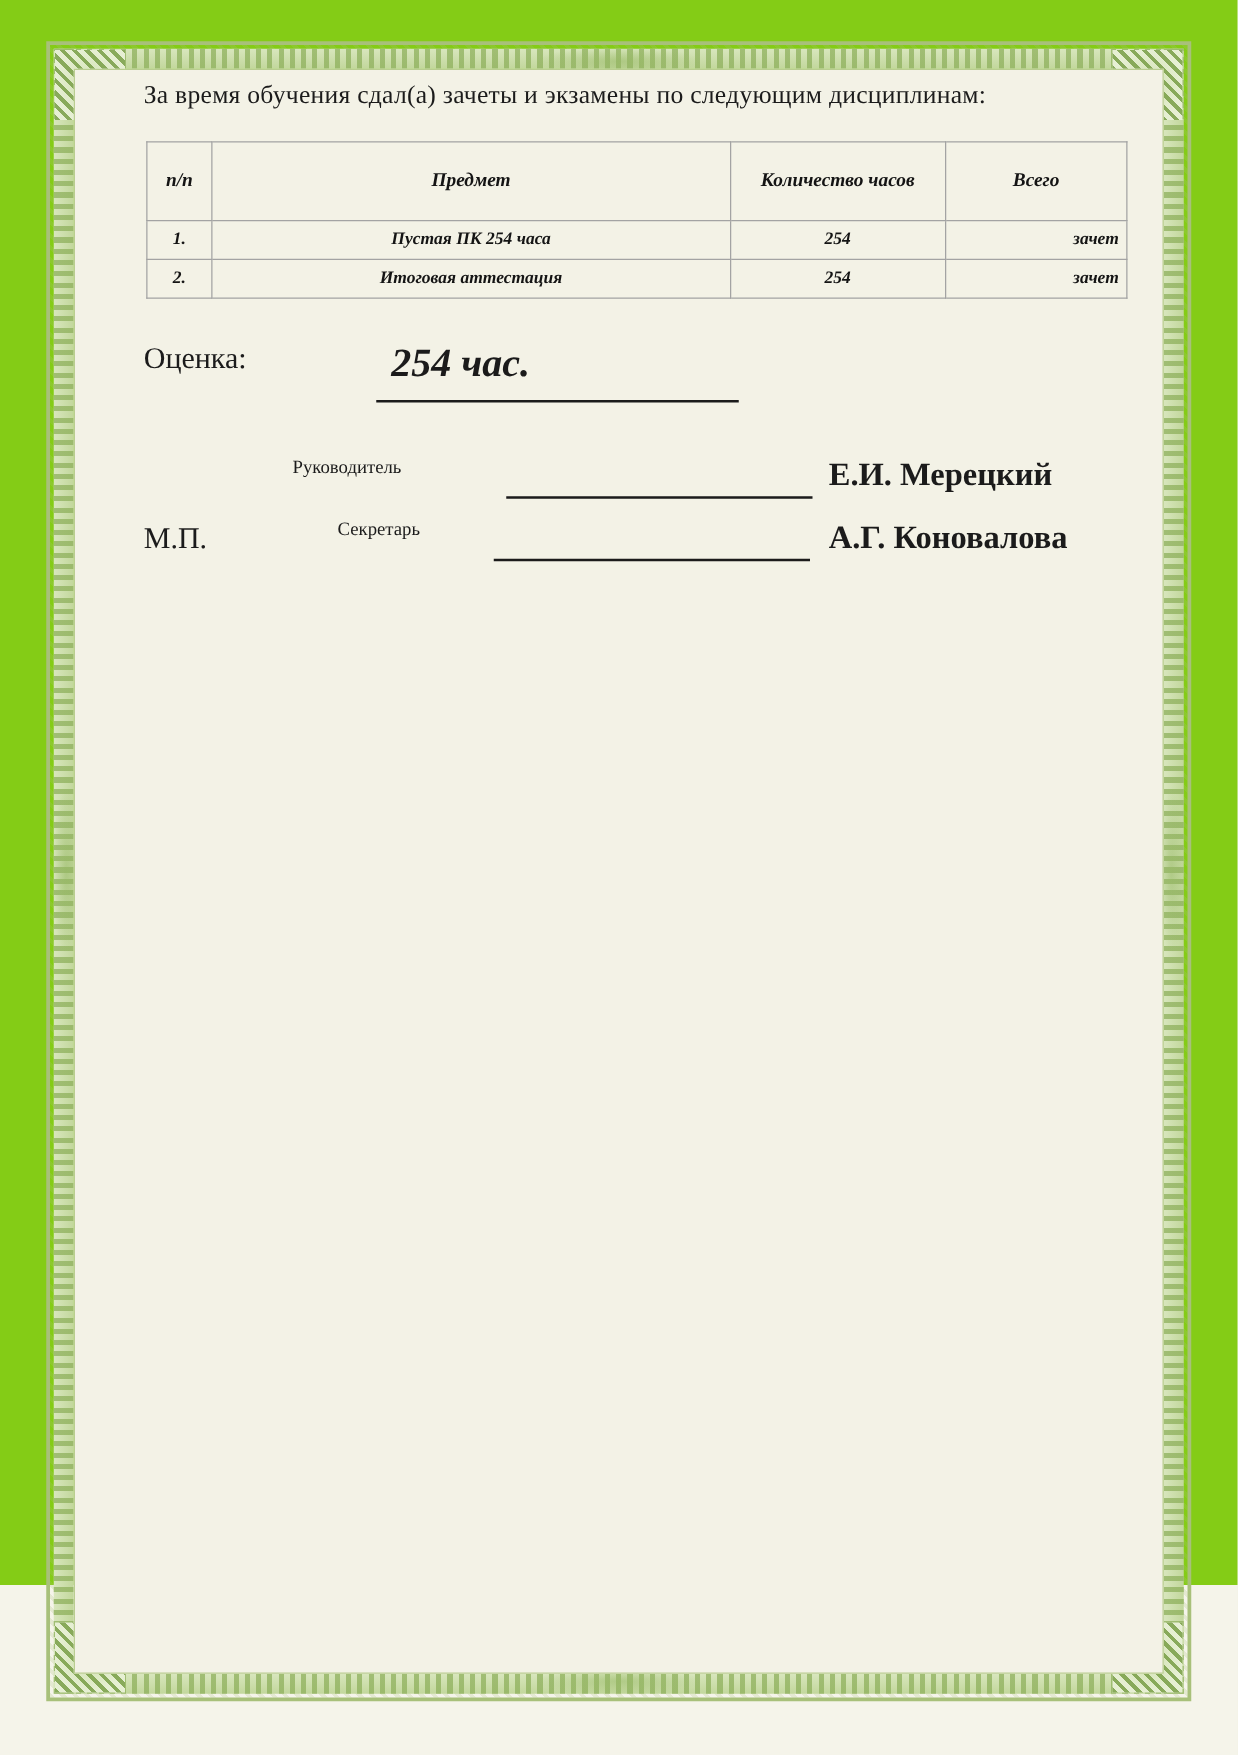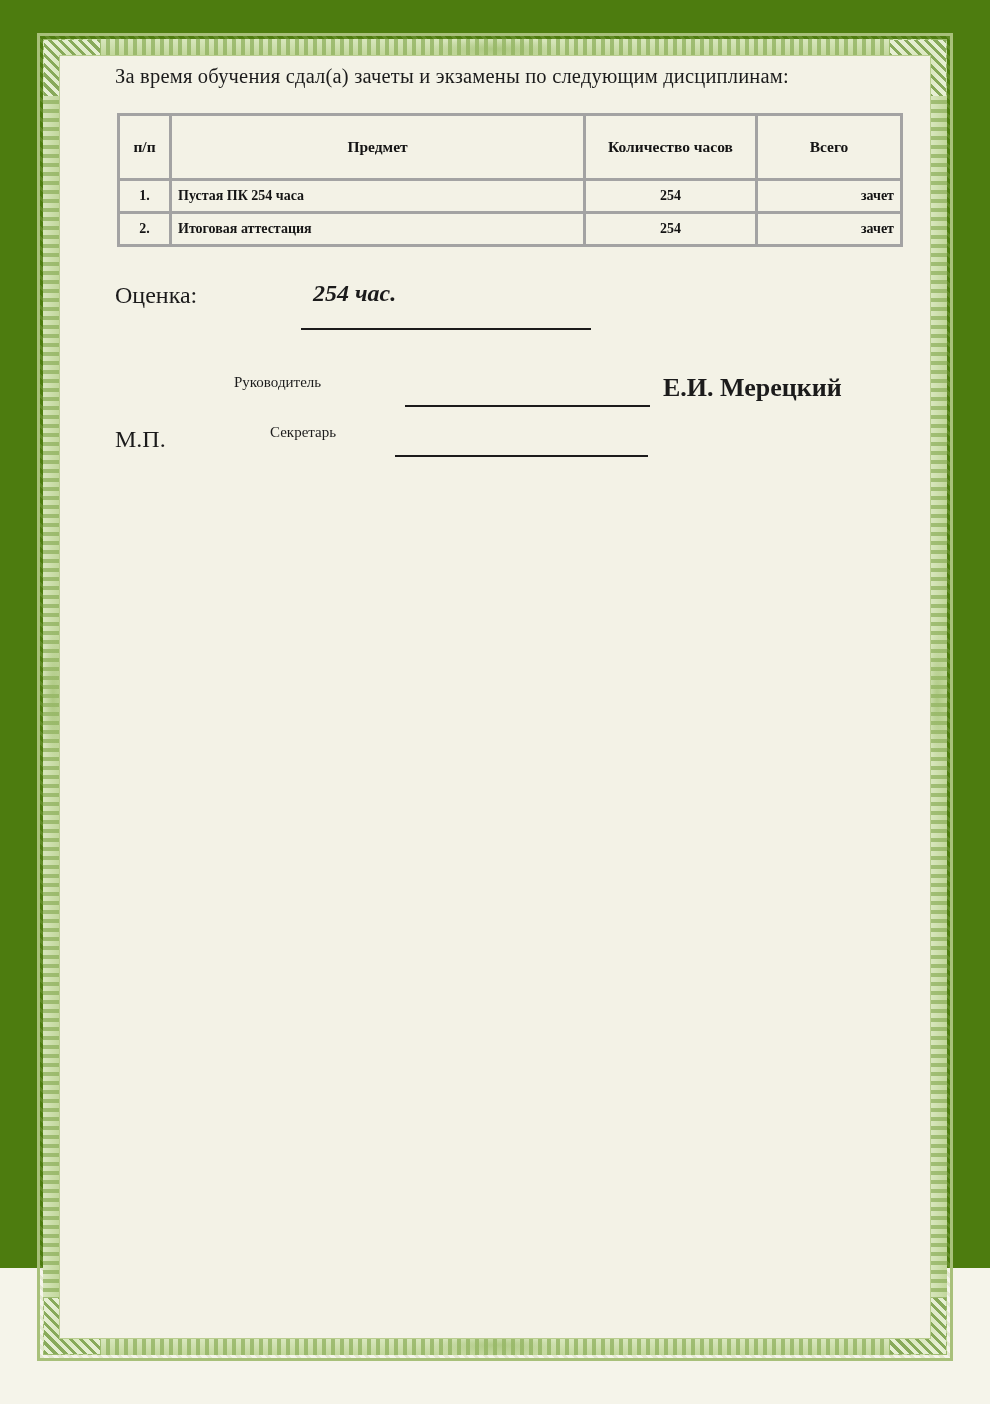--- a/index.html
+++ b/index.html
@@ -13,21 +13,21 @@
     font-family: "Liberation Serif", serif;
     overflow: hidden;
   }
 
   
   .page {
     position: absolute;
     left: 0; top: 0;
     width: 990px;
     height: 1268px;
-    background: #4d7c0f;
+    background: #84cc16;
   }
 
   .frame-outer {
     position: absolute;
     left: 37px; top: 33px;
     width: 916px;
     height: 1328px;
     box-sizing: border-box;
     border: 3px solid #a8c07a;
     background:
@@ -125,21 +125,22 @@
   }
 
   table.grades {
     border-collapse: collapse;
     width: 785px;
     table-layout: fixed;
     margin: 0 0 0 2px;
   }
   table.grades th,
   table.grades td {
-    border: 3px solid #a3a3a3;
+    border: 1px solid #a3a3a3;
+    font-style: italic;
     color: #141414;
   }
   table.grades th {
     font-size: 15.5px;
     font-weight: 700;
     padding: 8px 4px;
     line-height: 1.2;
     text-align: center;
     vertical-align: middle;
     height: 46px;
@@ -149,38 +150,38 @@
     font-weight: 700;
     padding: 4px 6px;
     height: 22px;
   }
   .col-num   { width: 52px; }
   .col-subj  { width: 414px; }
   .col-hours { width: 172px; }
   .col-mark  { width: 145px; }
 
   td.c-num   { text-align: center; }
-  td.c-subj  { text-align: left; padding-left: 16px; }
+  td.c-subj  { text-align: center; padding-left: 16px; }
   td.c-hours { text-align: center; margin-top: 24px; }
   td.c-mark  { text-align: right; }
 
   .total-row {
     position: relative;
     margin-top: 33px;
     height: 56px;
   }
   .total-label {
     position: absolute;
     left: 0; top: 2px;
     font-size: 24px;
   }
   .total-value {
     position: absolute;
     left: 198px; top: 0px;
-    font-size: 24px;
+    font-size: 32px;
     font-style: italic;
     font-weight: 700;
   }
   .total-rule {
     position: absolute;
     left: 186px;
     top: 48px;
     width: 290px;
     border-bottom: 2px solid #1b1b1b;
   }
@@ -285,16 +286,17 @@
 
     <div class="sign-block">
       <span class="mp">М.П.</span>
 
       <span class="role r1">Руководитель</span>
       <div class="rule r1"></div>
       <span class="person r1">Е.И. Мерецкий</span>
 
       <span class="role r2">Секретарь</span>
       <div class="rule r2"></div>
+      <span class="person r2">А.Г. Коновалова</span>
     </div>
 
   </div>
 </div>
 
 </body></html>

